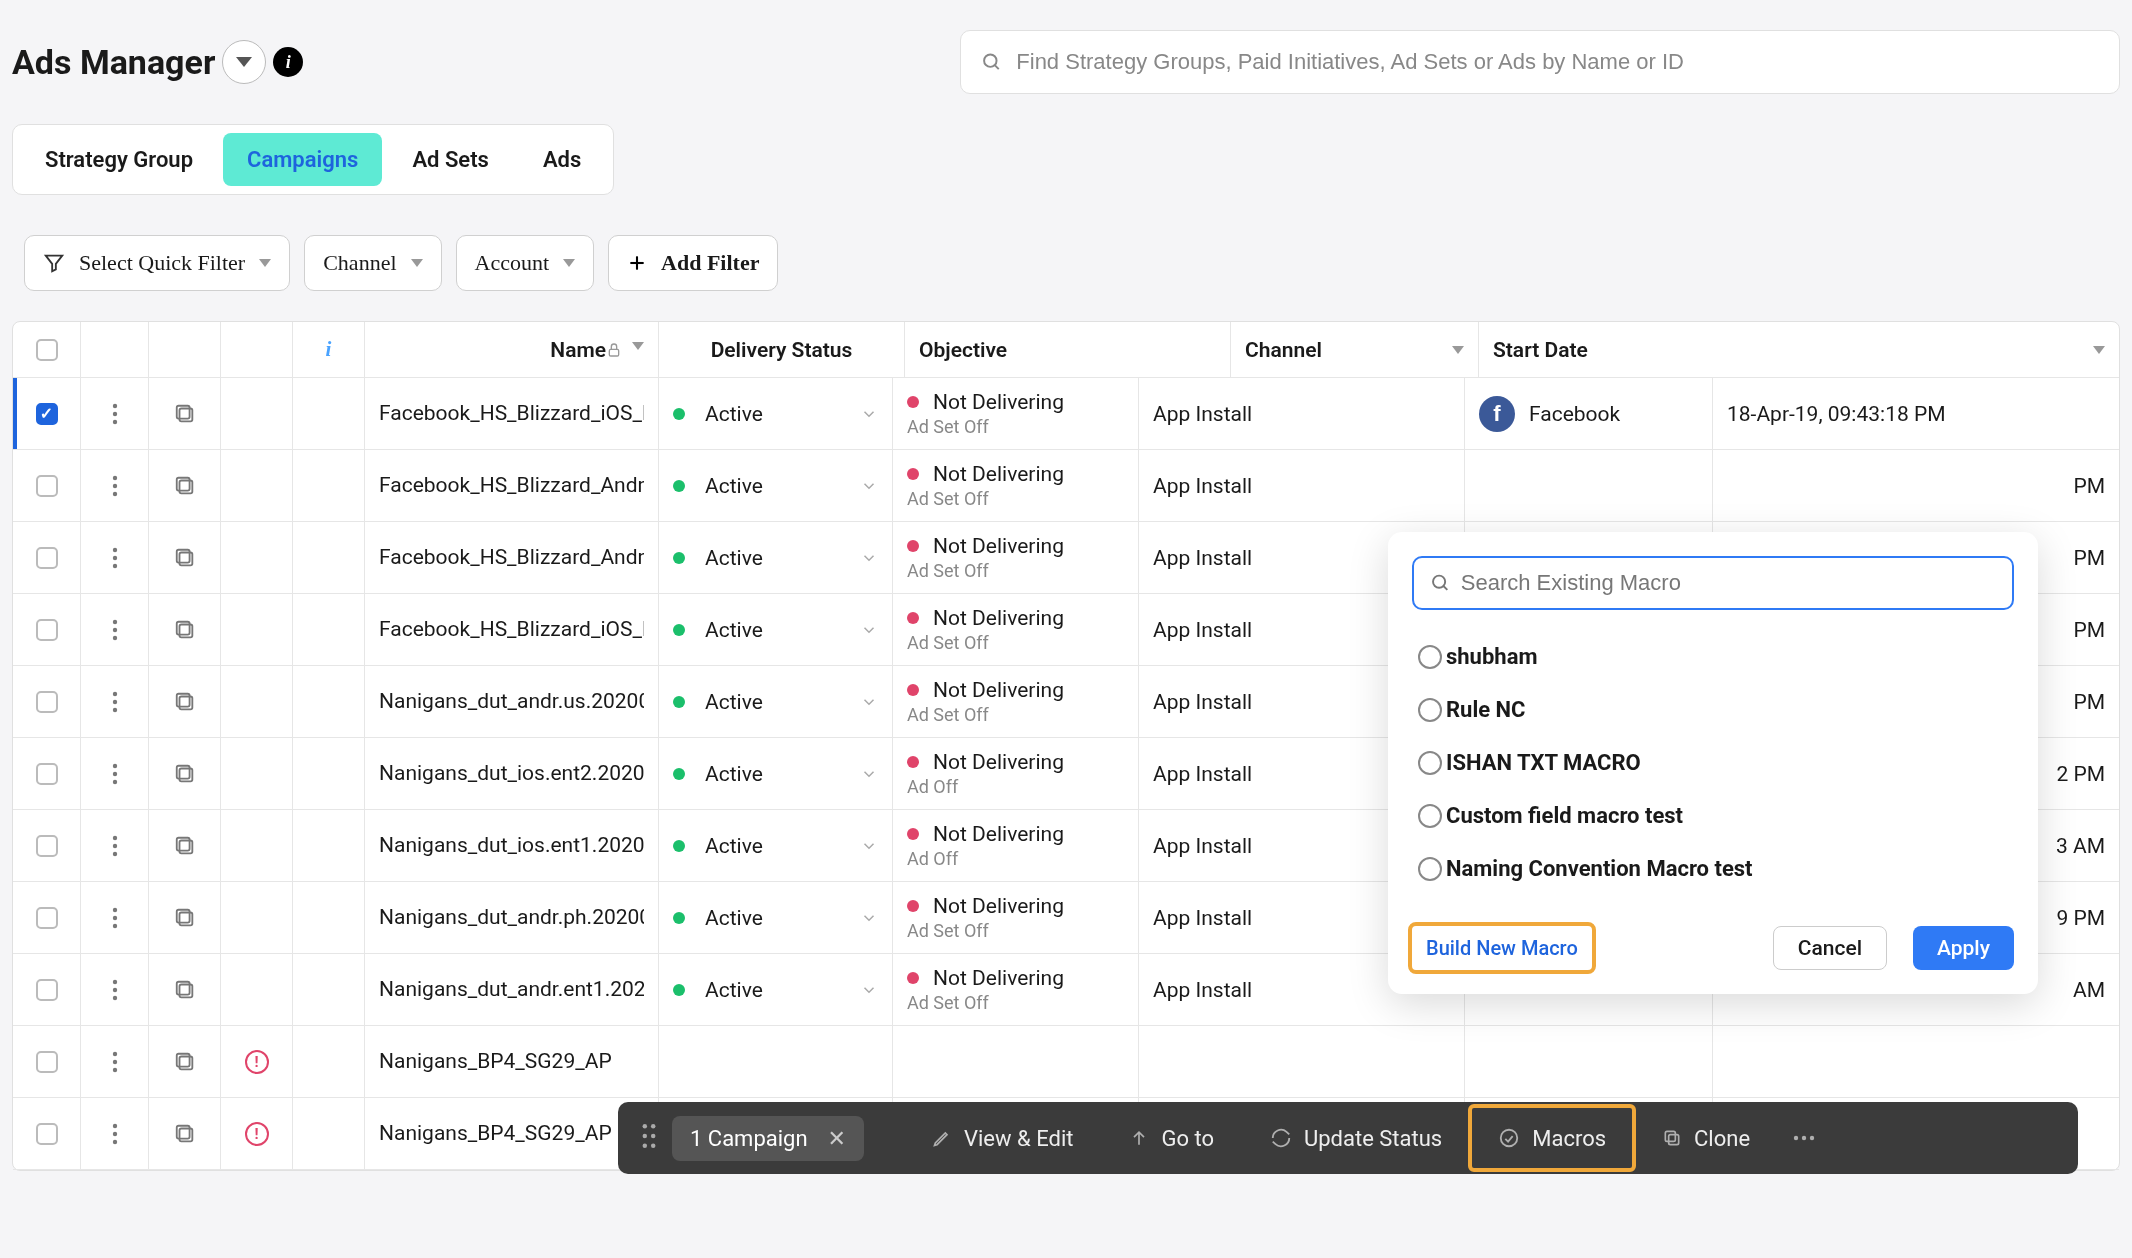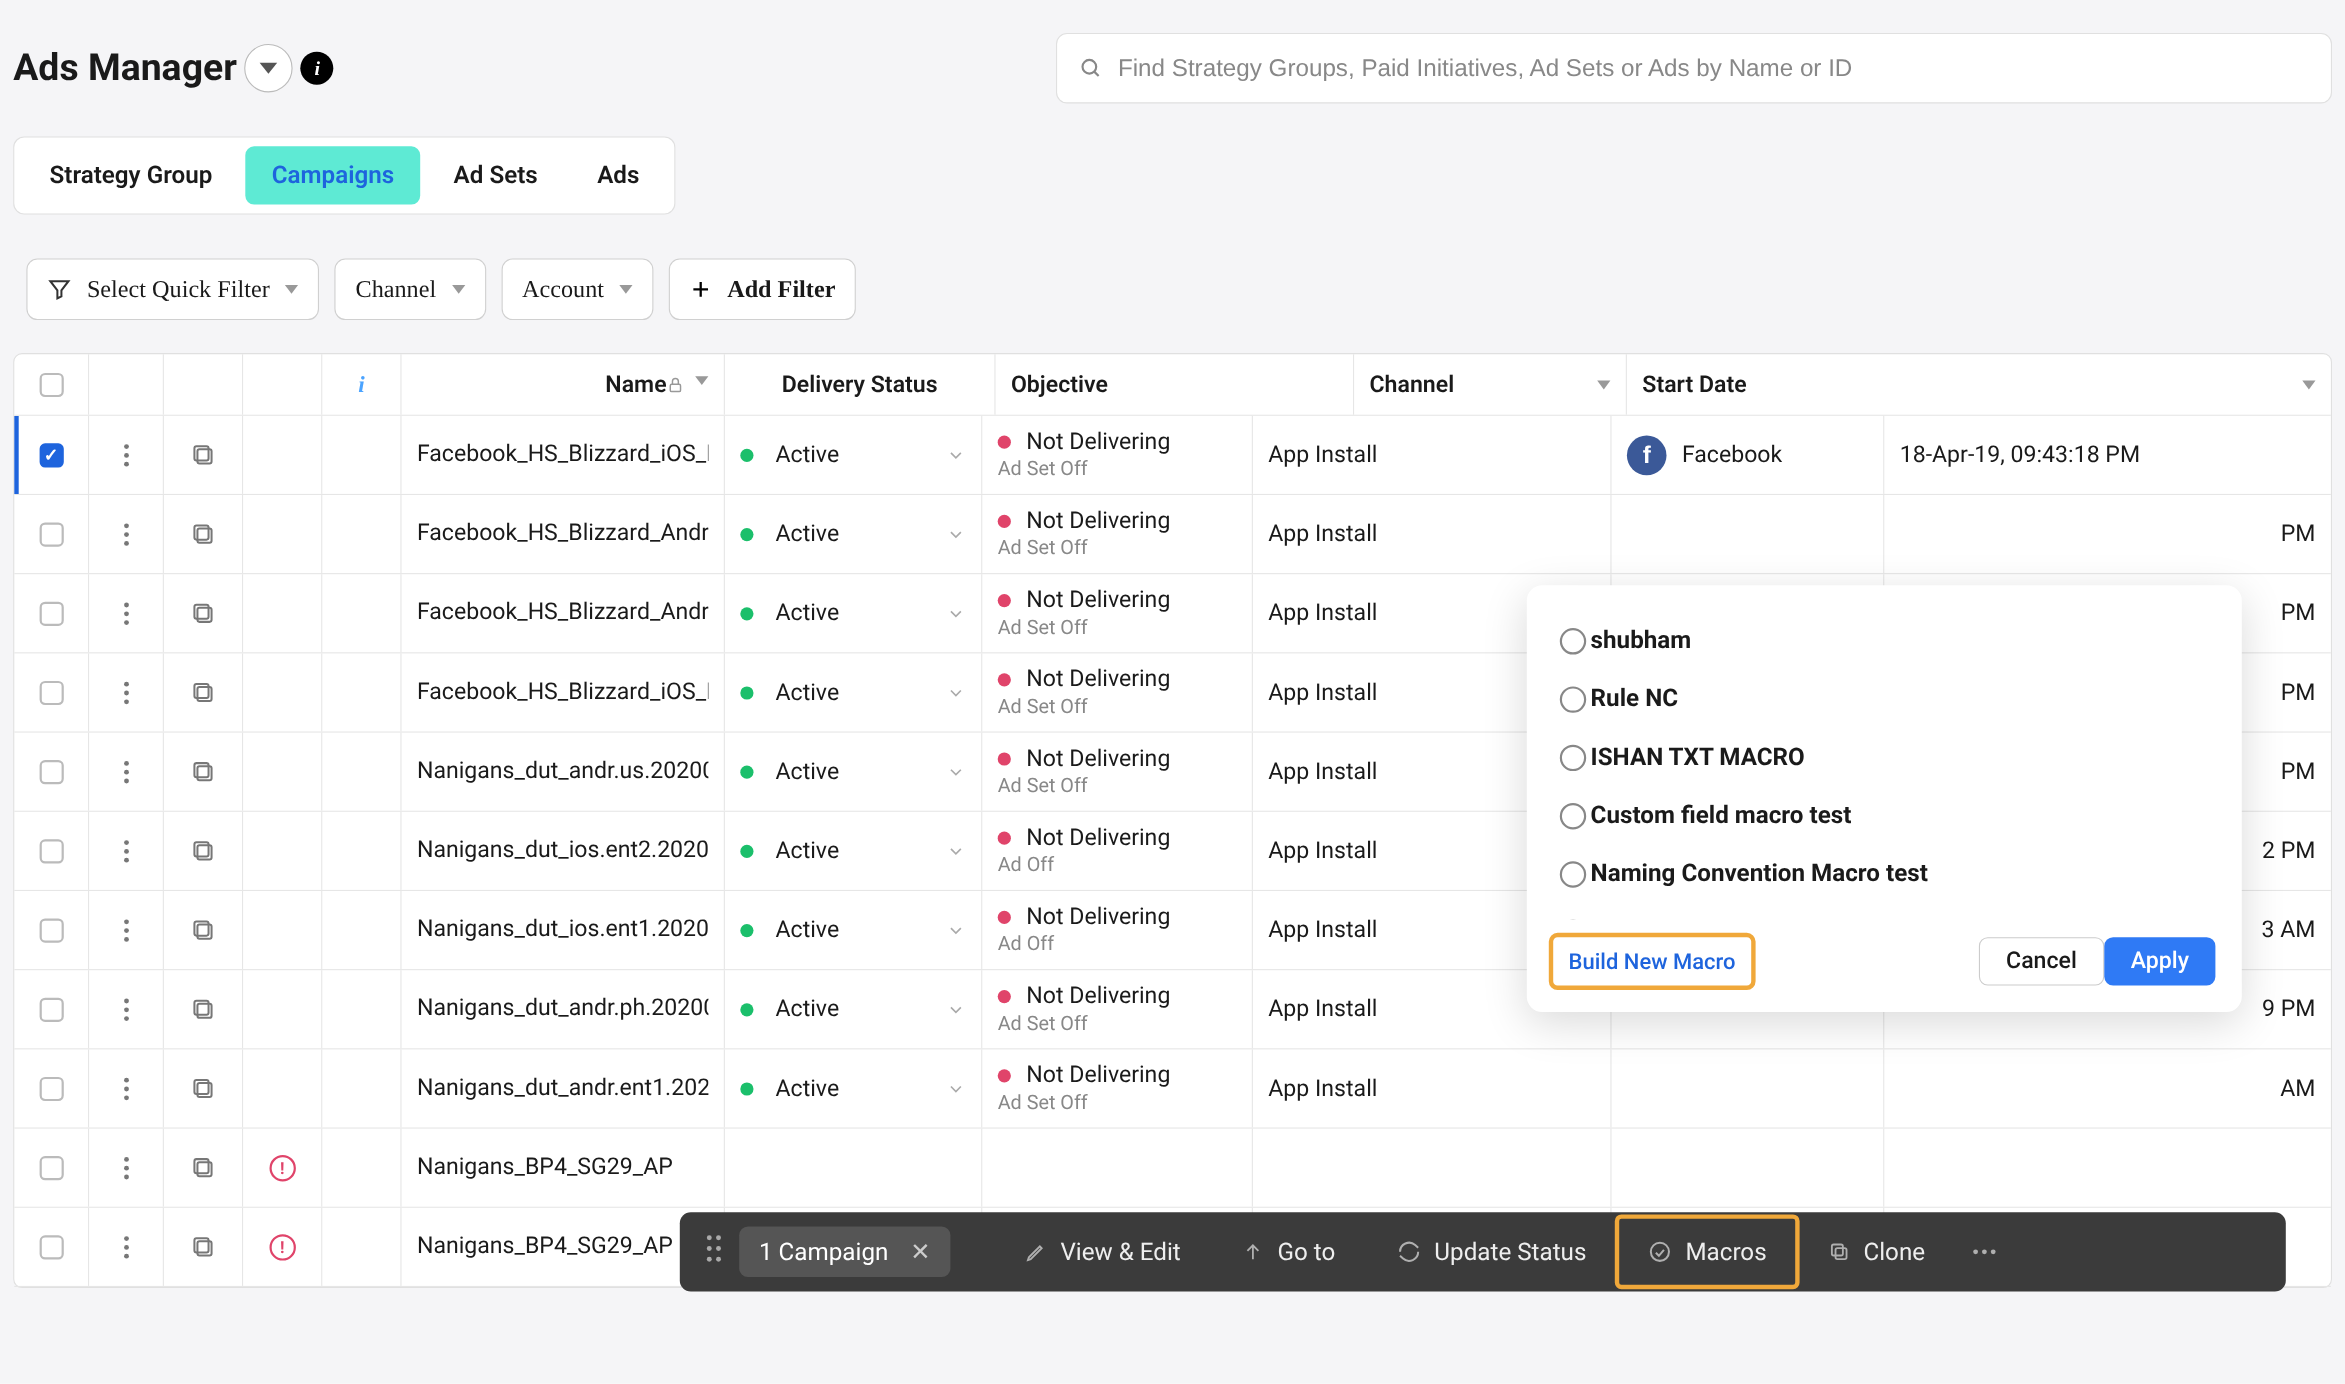--- a/index.html
+++ b/index.html
@@ -76,21 +76,21 @@
 .ab-more { padding: 0 14px; }
 
 
 .macro-popup { position: absolute; top: 532px; left: 1388px; width: 650px; background: #fff; border-radius: 14px; box-shadow: 0 10px 40px rgba(0,0,0,.15); padding: 24px; }
 .macro-search { width: 100%; height: 54px; border: 2.5px solid #2f7af5; border-radius: 10px; display: flex; align-items: center; padding: 0 16px; gap: 10px; margin-bottom: 20px; }
 .macro-search input { border: none; outline: none; font-size: 22px; width: 100%; }
 .macro-search input::placeholder { color: #777; }
 .macro-list { max-height: 280px; overflow: hidden; margin-bottom: 16px; }
 .macro-item { display: flex; align-items: center; gap: 4px; padding: 14px 6px; font-size: 22px; cursor: pointer; font-weight: bold; }
 .radio { width: 24px; height: 24px; border: 2.5px solid #888; border-radius: 50%; }
-.macro-footer { display: flex; align-items: center; justify-content: flex-end; gap: 0; }
+.macro-footer { display: flex; align-items: center; justify-content: flex-end; gap: 26px; }
 .macro-footer .build { margin-right: auto; color: #1e64dd; font-weight: 500; padding: 10px 14px; outline: 4px solid #f0a83a; border-radius: 4px; cursor: pointer; }
 .btn { height: 44px; padding: 0 24px; border-radius: 8px; font-size: 21px; font-weight: 500; display: flex; align-items: center; cursor: pointer; }
 .btn-outline { border: 1.5px solid #ccc; background: #fff; }
 .btn-primary { background: #2f7af5; color: #fff; }
 
 .chev-down { width: 0; height: 0; border-left: 6px solid transparent; border-right: 6px solid transparent; border-top: 8px solid #999; }
 .chev-down-lg { border-left: 8px solid transparent; border-right: 8px solid transparent; border-top: 10px solid #555; }
 </style>
 </head>
 <body>
@@ -757,20 +757,27 @@
     <div class="ab-item ab-more">
       <svg width="24" height="6" viewBox="0 0 24 6" fill="#ccc">
           <circle cx="4" cy="3" r="2.2"></circle>
           <circle cx="12" cy="3" r="2.2"></circle>
           <circle cx="20" cy="3" r="2.2"></circle>
         </svg>
     </div>
   </div>
 
   <div class="macro-popup">
+    <div class="macro-search">
+      <svg width="22" height="22" viewBox="0 0 24 24" fill="none" stroke="#777" stroke-width="2.2">
+          <circle cx="10.5" cy="10.5" r="7"></circle>
+          <line x1="20" y1="20" x2="15.5" y2="15.5"></line>
+        </svg>
+      <input placeholder="Search Existing Macro" style="">
+    </div>
     <div class="macro-list" id="macro-list">
         <div class="macro-item">
           <div class="radio"></div>
           <span>shubham</span>
         </div>
         <div class="macro-item">
           <div class="radio"></div>
           <span>Rule NC</span>
         </div>
         <div class="macro-item">

